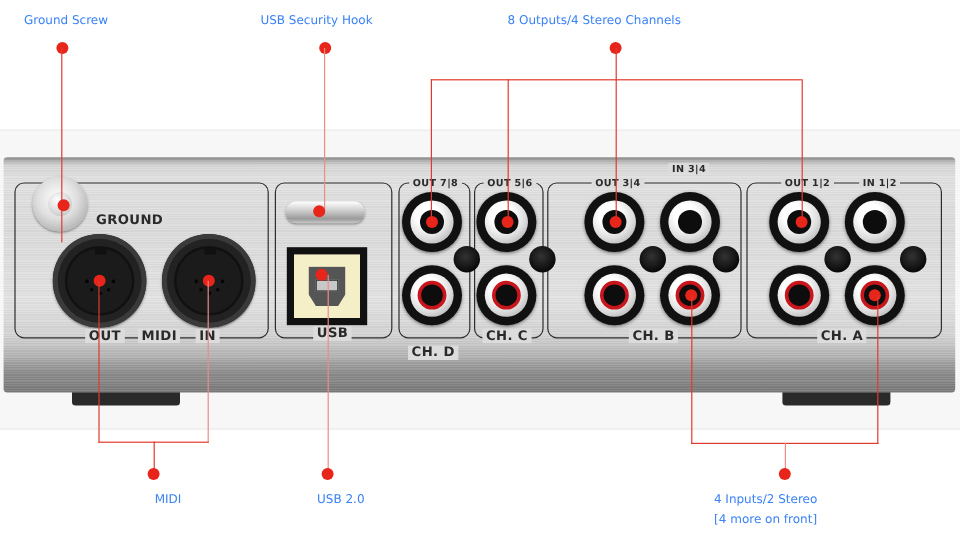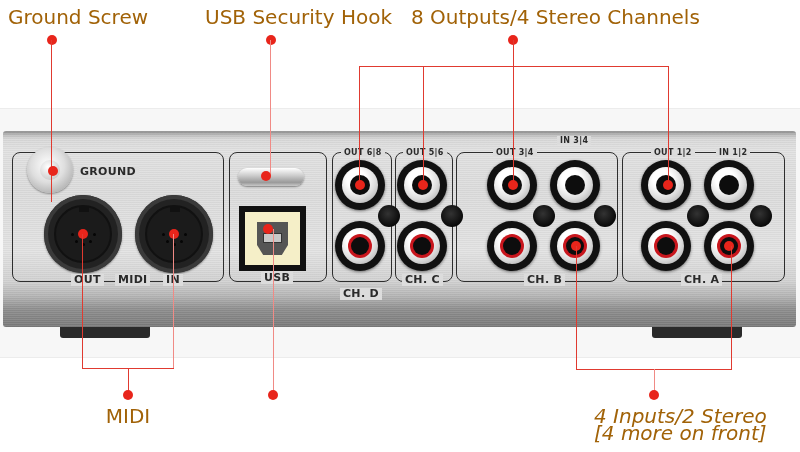--- a/index.html
+++ b/index.html
@@ -1,17 +1,17 @@
 <!DOCTYPE html>
 <html><head>
 <meta charset="utf-8">
 <style>
   html, body { margin:0; padding:0; background:#ffffff; }
   body { width:800px; height:452px; position:relative; overflow:hidden; font-family:"DejaVu Sans", "Liberation Sans", sans-serif; }
-  .label { position:absolute; font-size:20px; color:#a16207; text-align:center; line-height:17px; white-space:nowrap; }
+  .label { position:absolute; font-size:10px; color:#3b82f6; text-align:center; line-height:17px; white-space:nowrap;margin-left:12px; }
   .lbl-left { text-align:left; }
   .dot { position:absolute; width:10px; height:10px; border-radius:50%; background:#e8251b; }
   .vline { position:absolute; width:1px; background:#e03a30; }
   .vline.light { background:#f08a85; }
   .hline { position:absolute; height:1px; background:#e03a30; }
 
   
   .stage-bg { position:absolute; left:0; top:108px; width:800px; height:248px; background:#f7f7f7; border-top:1px solid #ececec; border-bottom:1px solid #ececec; }
   .device { position:absolute; left:3px; top:131px; width:793px; height:196px;
     background: linear-gradient(to bottom, #8a8a8a 0px, #bdbdbd 4px, #d9d9d9 8px, #e2e2e2 20px, #dcdcdc 60px, #e3e3e3 120px, #d2d2d2 150px, #b5b5b5 165px, #8e8e8e 178px, #7a7a7a 196px);
@@ -53,22 +53,23 @@
 <body>
 
 <div class="label lbl-left" style="left:8px;top:9px;">Ground Screw</div>
 <div class="label lbl-left" style="left:205px;top:9px;">USB Security Hook</div>
 <div class="label lbl-left" style="left:411px;top:9px;">8 Outputs/4 Stereo Channels</div>
 
 <div class="label" style="left:78px;top:408px;width:100px;">
   <div>MIDI</div>
 </div>
 <div class="label" style="left:222px;top:408px;width:100px;">
-</div>
-<div class="label" style="left:594px;top:408px;width:140px;font-style:italic;">
+  <div>USB 2.0</div>
+</div>
+<div class="label" style="left:556px;top:408px;width:140px;">
   <div>4 Inputs/2 Stereo</div>
   <div>[4 more on front]</div>
 </div>
 
 <div class="stage-bg"></div>
 
 <div class="foot" style="left:60px;"></div>
 <div class="foot" style="left:652px;"></div>
 
 <div class="device"></div>
@@ -76,21 +77,21 @@
 <div class="panel" style="left:12px;top:152px;width:210px;height:128px;"></div>
 <div class="panel" style="left:229px;top:152px;width:96px;height:128px;"></div>
 <div class="panel" style="left:332px;top:152px;width:58px;height:128px;"></div>
 <div class="panel" style="left:395px;top:152px;width:56px;height:128px;"></div>
 <div class="panel" style="left:456px;top:152px;width:160px;height:128px;"></div>
 <div class="panel" style="left:622px;top:152px;width:161px;height:128px;"></div>
 
 <div class="ground-outer">
     <div class="ground-inner"></div>
   </div>
-<div class="ptext" style="left:77px;top:166px;">GROUND</div>
+<div class="ptext" style="left:77px;top:178px;">GROUND</div>
 
 <div class="midi" style="left:44px;top:195px;">
   <div class="midi-inner">
       <div class="midi-notch"></div>
     <div class="pin" style="left:15px;top:26px;"></div>
     <div class="pin" style="left:37px;top:26px;"></div>
     <div class="pin" style="left:19px;top:33px;"></div>
     <div class="pin" style="left:33px;top:33px;"></div>
     <div class="pin" style="left:26px;top:36px;"></div>
   </div>
@@ -111,21 +112,21 @@
 
 <div class="usb-hook"></div>
 <div class="usb-port">
   <div class="usb-face">
     <div class="usb-b"></div>
     <div class="usb-slot"></div>
   </div>
 </div>
 <div class="ptext" style="left:261px;top:272px;">USB</div>
 
-<div class="ptext small" style="left:341px;top:148px;">OUT 6|8</div>
+<div class="ptext small" style="left:341px;top:148px;">OUT 7|8</div>
 <div class="ptext small" style="left:403px;top:148px;">OUT 5|6</div>
 <div class="ptext small" style="left:493px;top:148px;">OUT 3|4</div>
 <div class="ptext small" style="left:557px;top:136px;">IN 3|4</div>
 <div class="ptext small" style="left:651px;top:148px;">OUT 1|2</div>
 <div class="ptext small" style="left:716px;top:148px;">IN 1|2</div>
 
 <div class="ptext" style="left:340px;top:288px;">CH. D</div>
 <div class="ptext" style="left:402px;top:274px;">CH. C</div>
 <div class="ptext" style="left:524px;top:274px;">CH. B</div>
 <div class="ptext" style="left:681px;top:274px;">CH. A</div>

